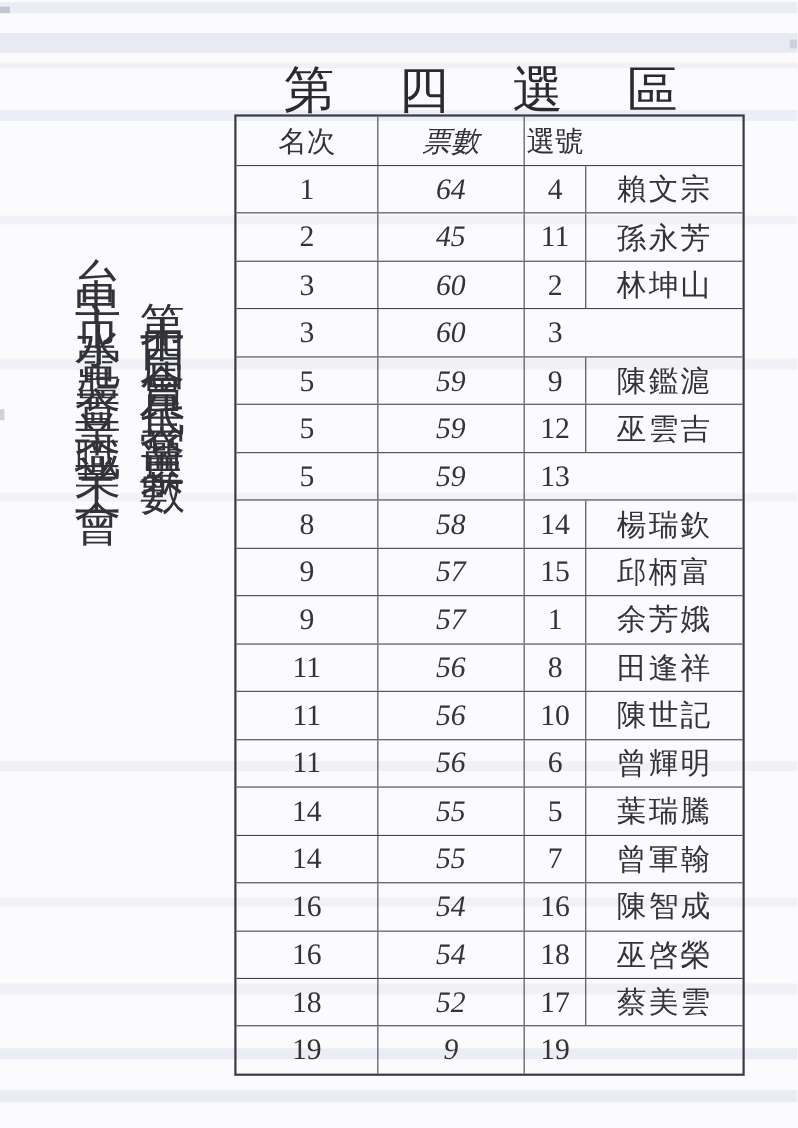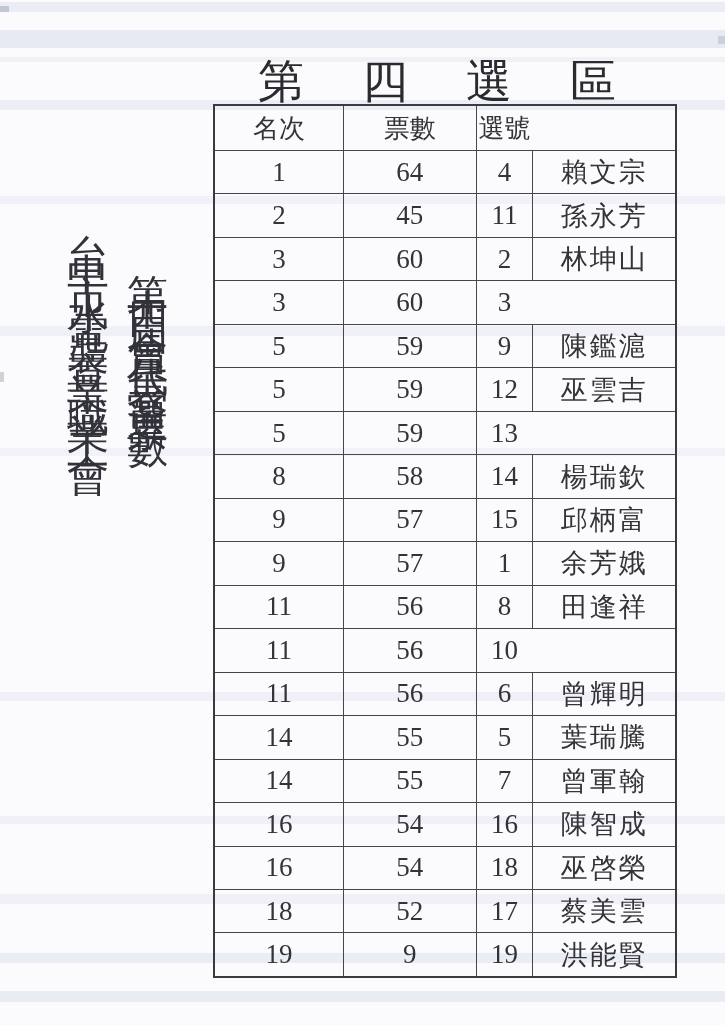--- a/index.html
+++ b/index.html
@@ -80,21 +80,21 @@
   .tcell {
     display: flex;
     align-items: center;
     justify-content: center;
     font-size: 27px;
     color: #333338;
     border-left: 1.5px solid #45454b;
     overflow: hidden;
   }
   .tcell.c0 { width: 27.8%; border-left: none; }
-  .tcell.c1 { width: 28.9%; }
+  .tcell.c1 { width: 28.9%; font-style: italic; }
   .tcell.c2 { width: 12.3%; }
   .tcell.c3 { width: 31.0%; letter-spacing: 2px; }
   .header-row .tcell { font-size: 26px; }
 </style>
 </head>
 <body>
 
 <div class="scan-band" style="top:2px;height:10px;background:rgba(216,220,234,0.45);"></div>
 <div class="scan-band" style="top:30px;height:18px;background:rgba(212,217,232,0.50);"></div>
 <div class="scan-band" style="top:57px;height:5px;background:rgba(220,224,236,0.35);"></div>
@@ -191,20 +191,21 @@
     <div class="trow">
       <div class="tcell c0">11</div>
       <div class="tcell c1">56</div>
       <div class="tcell c2">8</div>
       <div class="tcell c3">田逢祥</div>
     </div>
     <div class="trow">
       <div class="tcell c0">11</div>
       <div class="tcell c1">56</div>
       <div class="tcell c2">10</div>
+      <div class="tcell c3">陳世記</div>
     </div>
     <div class="trow">
       <div class="tcell c0">11</div>
       <div class="tcell c1">56</div>
       <div class="tcell c2">6</div>
       <div class="tcell c3">曾輝明</div>
     </div>
     <div class="trow">
       <div class="tcell c0">14</div>
       <div class="tcell c1">55</div>
@@ -232,15 +233,14 @@
     <div class="trow">
       <div class="tcell c0">18</div>
       <div class="tcell c1">52</div>
       <div class="tcell c2">17</div>
       <div class="tcell c3">蔡美雲</div>
     </div>
     <div class="trow">
       <div class="tcell c0">19</div>
       <div class="tcell c1">9</div>
       <div class="tcell c2">19</div>
-      <div class="tcell c3">洪能賢</div>
     </div>
   </div>
 
 </body></html>

